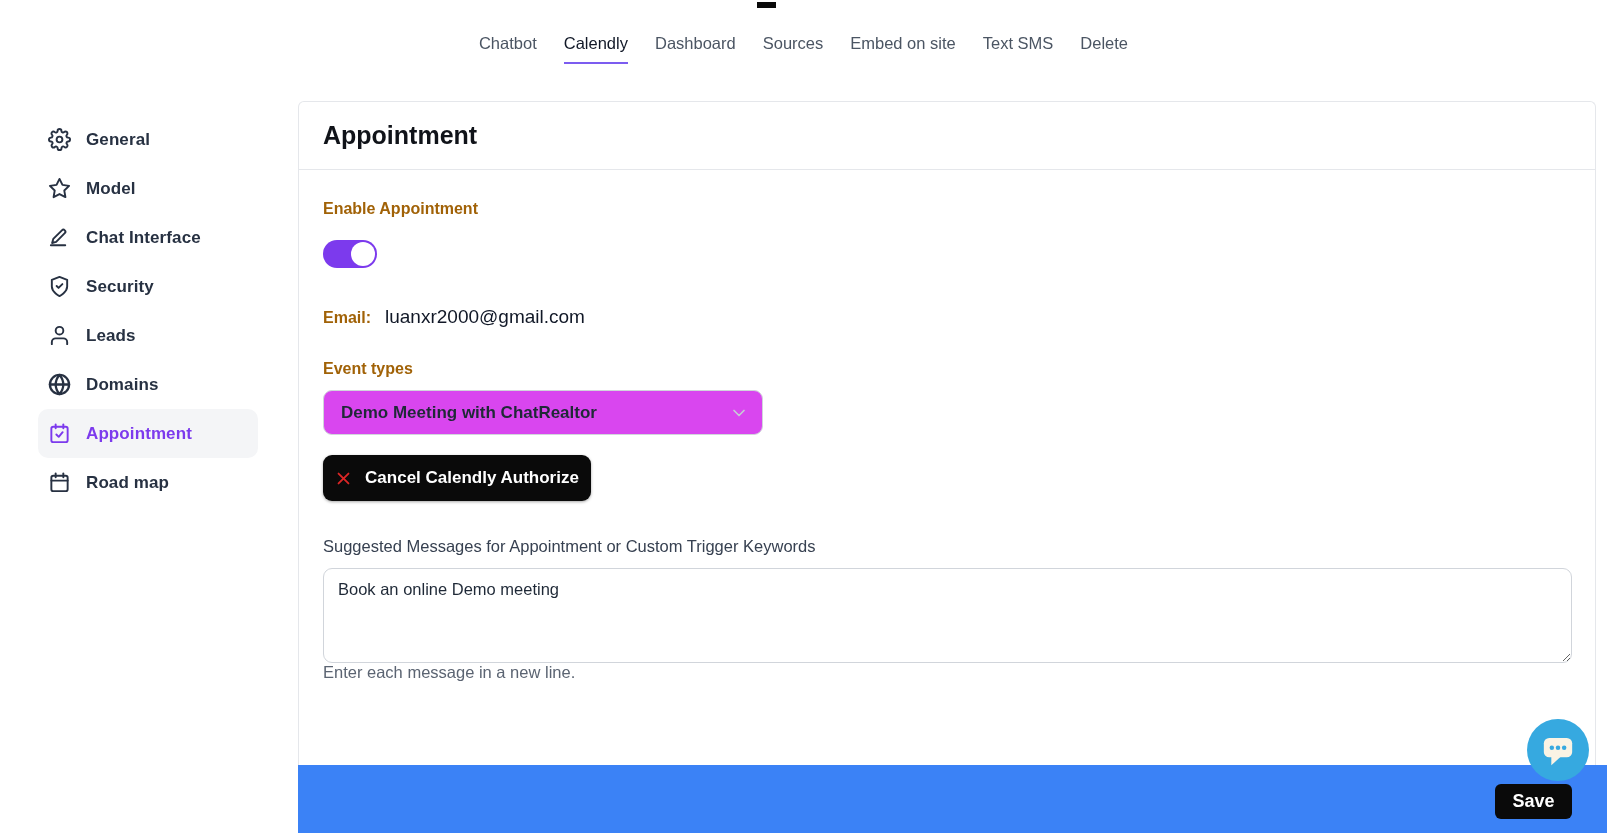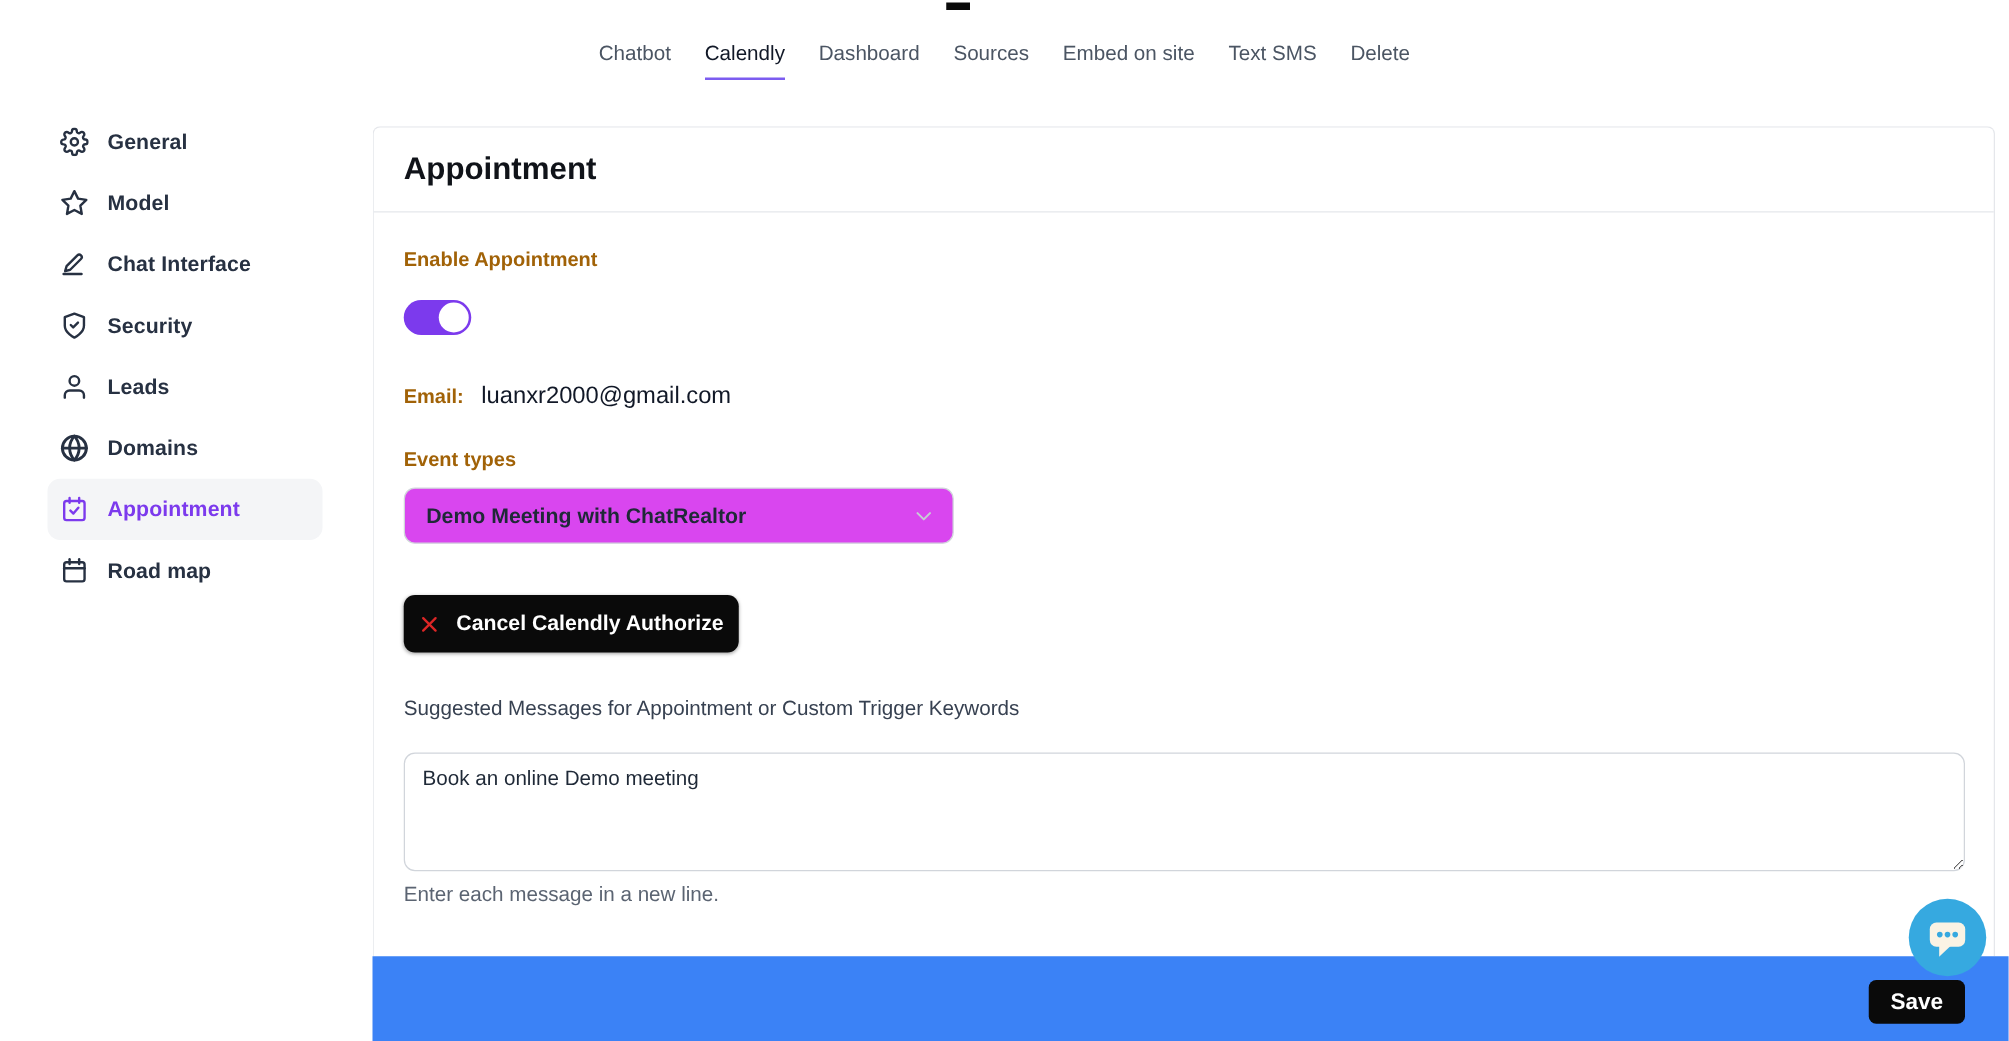--- a/index.html
+++ b/index.html
@@ -18,21 +18,21 @@
   
   .topnav {
     position:absolute; top:34px; left:0; right:0;
     display:flex; justify-content:center; gap:27px;
     font-size:16.5px; color:#4b5563;
   }
   .tab { cursor:pointer; padding-bottom:9px; white-space:nowrap; }
   .tab.active { color:#111827; border-bottom:2px solid #7c5cf0; }
 
   
-  .sidebar { position:absolute; left:38px; top:89px; width:220px; }
+  .sidebar { position:absolute; left:38px; top:115px; width:220px; }
   .side-item {
     display:flex; align-items:center; gap:15px;
     height:49px; padding:0 10px; border-radius:10px;
     color:#273142; cursor:pointer;
   }
   .side-item.active { background:#f4f5f7; color:#7c3aed; }
   .sicon { display:flex; }
   .sicon svg { width:23px; height:23px; display:block; }
   .slabel { font-size:17px; font-weight:700; letter-spacing:.1px; }
 
@@ -64,37 +64,37 @@
   .event-label { margin-top:32px; }
   .select {
     margin-top:12px; width:440px; height:45px;
     border:1px solid #d1d5db; border-radius:9px; background:#d946ef;
     display:flex; align-items:center; justify-content:space-between;
     padding:0 13px 0 17px; font-size:17px; color:#1f2937; cursor:pointer;font-weight:bold;
   }
   .chev svg { width:20px; height:20px; display:block; color:#c7ccd4; }
 
   .cancel-btn {
-    margin-top:41px; width:268px; height:46px;
+    margin-top:20px; width:268px; height:46px;
     background:#0a0a0a; border:none; border-radius:9px;
     display:flex; align-items:center; justify-content:center; gap:13px;
     color:#fff; font-family:"Liberation Sans", sans-serif;
     font-size:17px; font-weight:700; cursor:pointer;
     box-shadow:0 1px 3px rgba(0,0,0,.35);
   }
   .x-icon svg { width:17px; height:17px; display:block; color:#dc2626; }
 
   .suggested-label { margin-top:36px; font-size:16.5px; font-weight:500; color:#374151; }
   .suggested-input {
-    display:block; margin-top:25px; width:1249px; height:95px;
+    display:block; margin-top:12px; width:1249px; height:95px;
     border:1px solid #d1d5db; border-radius:9px;
     padding:11px 14px; font-family:"Liberation Sans", sans-serif;
     font-size:16.5px; color:#1f2937; resize:both; outline:none;
   }
-  .hint { margin-top:10px; font-size:16.5px; color:#5b6472; }
+  .hint { margin-top:0; font-size:16.5px; color:#5b6472; }
 
   
   .footer {
     position:absolute; left:298px; top:765px; right:0; bottom:0;
     background:#3b82f6;
   }
   .save-btn {
     position:absolute; top:19px; right:35px;
     min-width:77px; height:35px; padding:0 16px;
     background:#0a0a0a; color:#fff; border:none; border-radius:6px;

